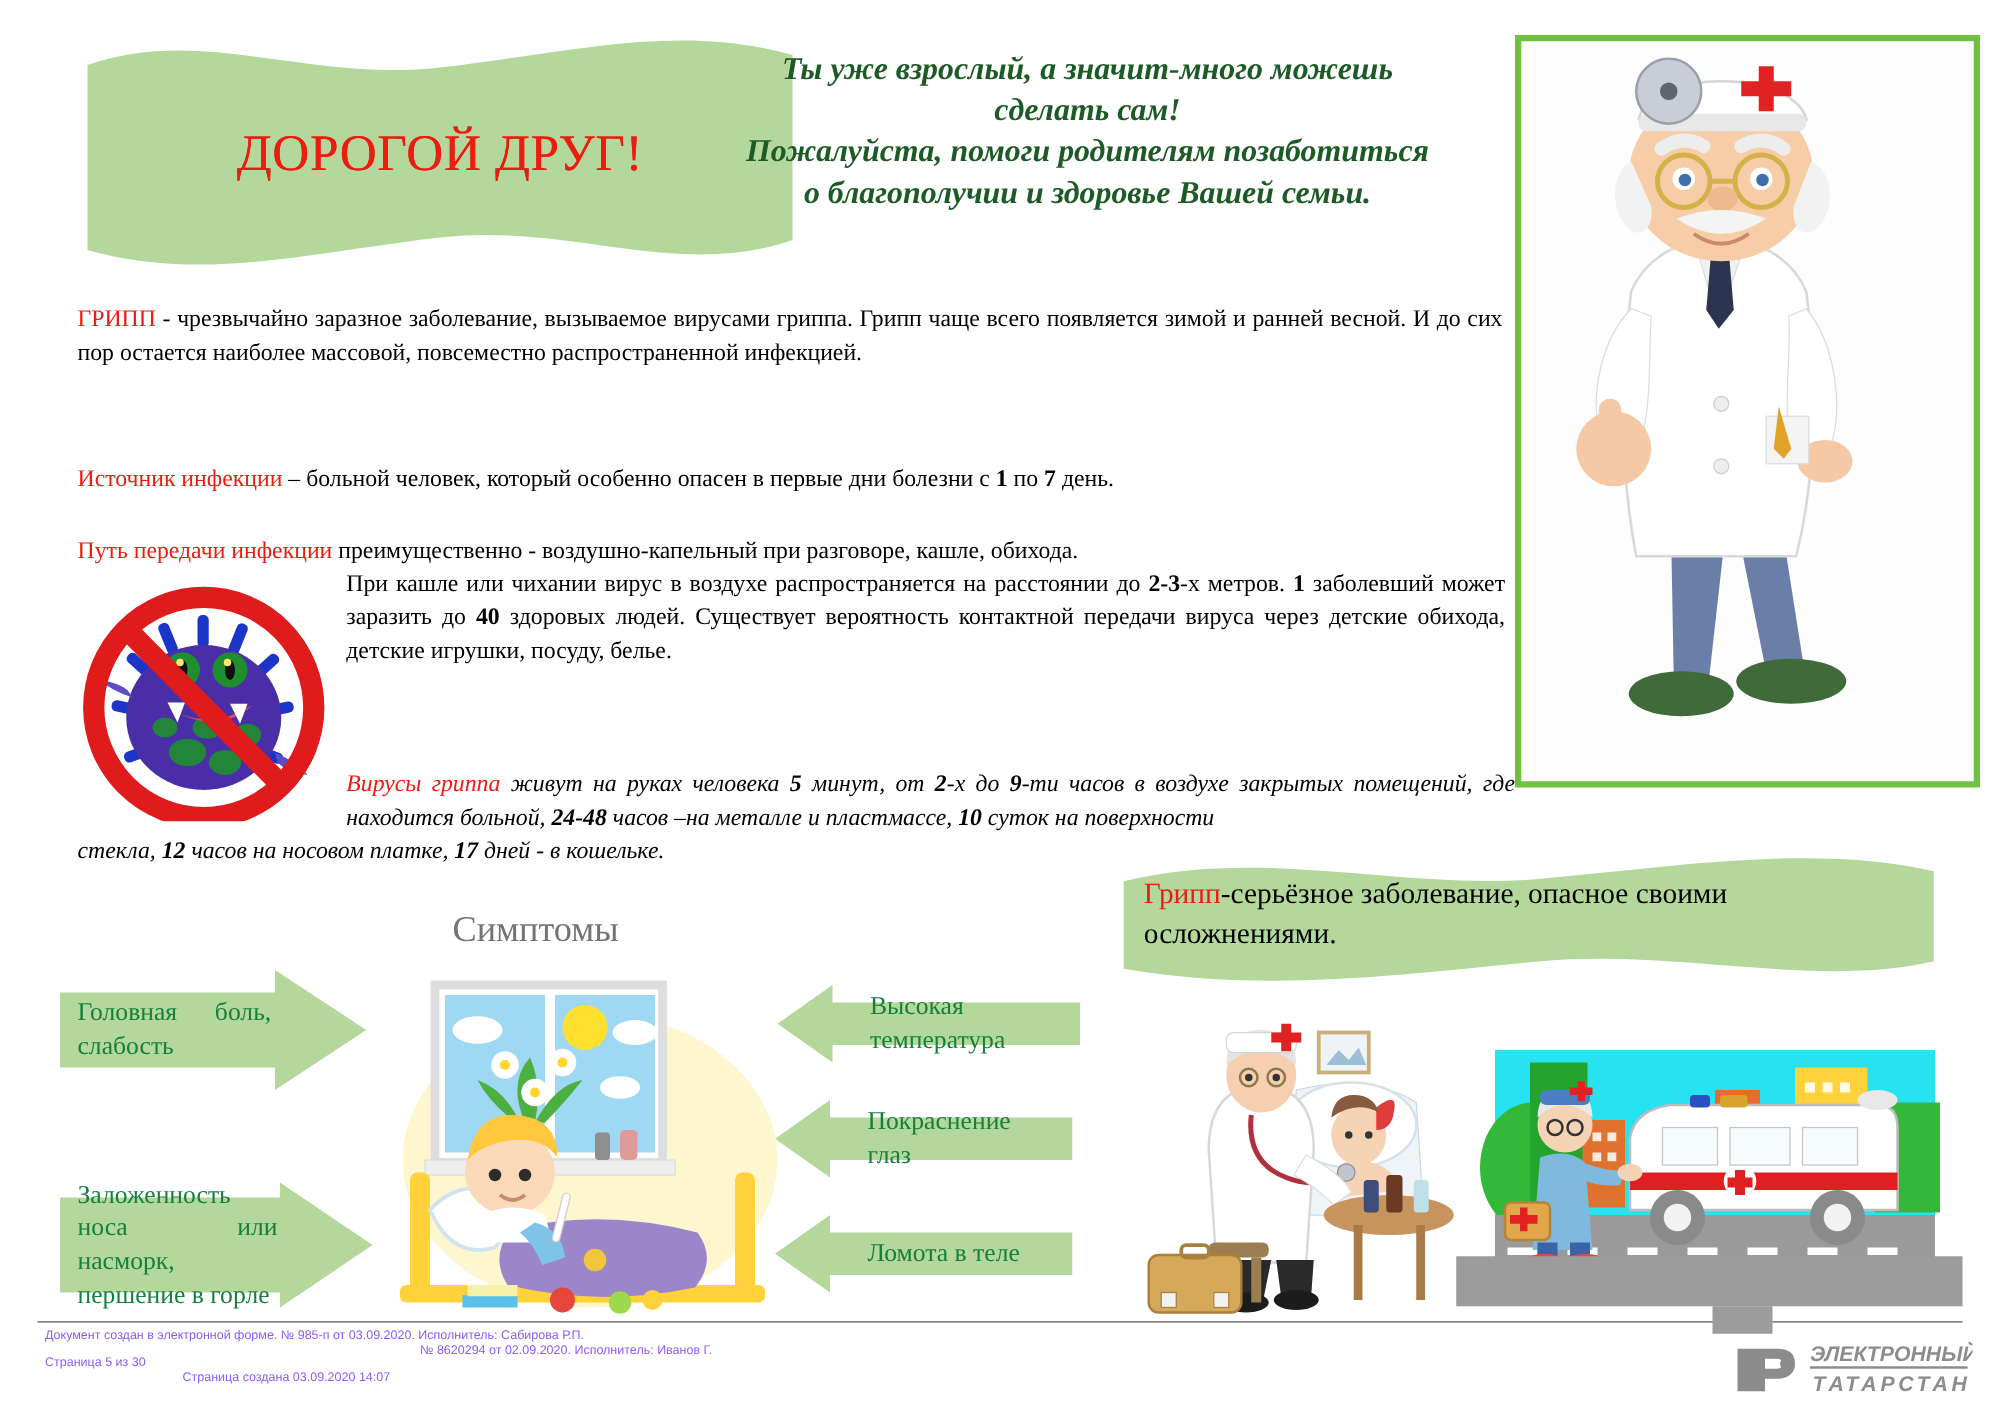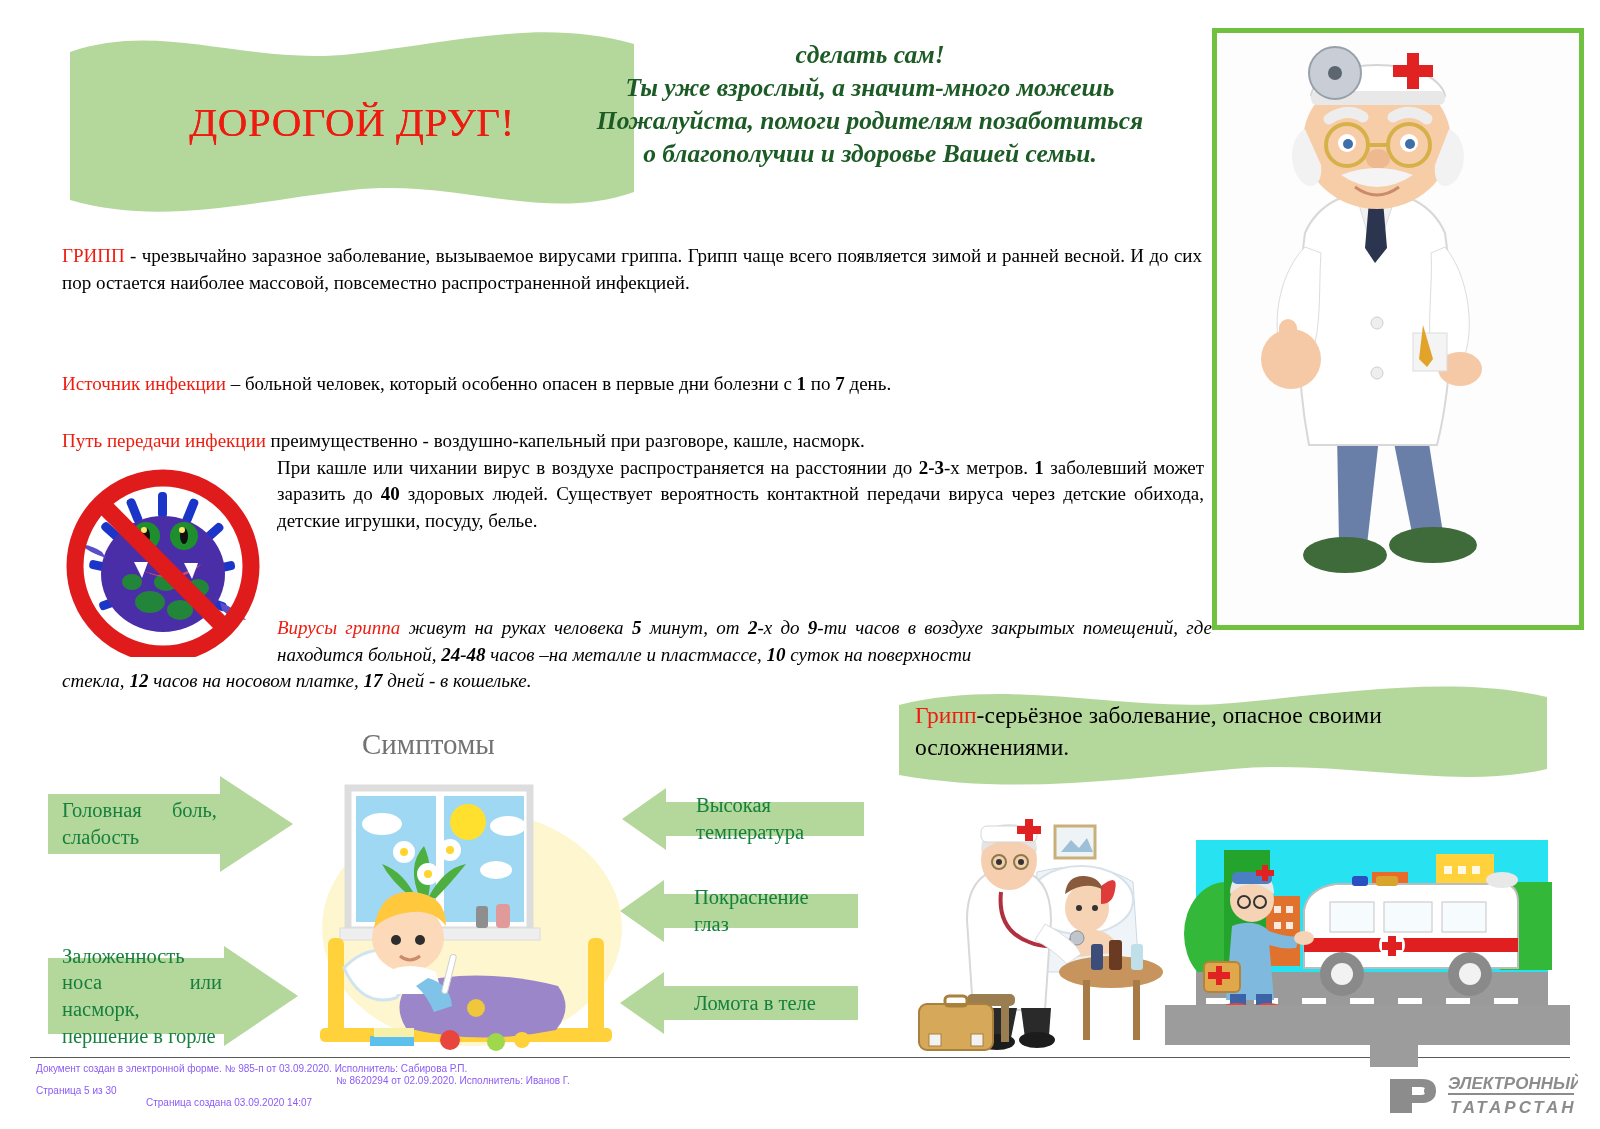--- a/index.html
+++ b/index.html
@@ -123,22 +123,22 @@
     <svg viewBox="0 0 580 200" preserveAspectRatio="none" aria-hidden="true">
       <path d="M8,30 C100,-2 185,44 290,32 C395,20 480,-4 572,22
                L572,170 C480,202 395,156 290,168 C185,180 100,204 8,178 Z" fill="#b4d79b"></path>
     </svg>
   </div>
   <div class="ribbon-title" style="left:62px;top:22px;">
     <span>ДОРОГОЙ ДРУГ!</span>
   </div>
 
   <div class="slogan">
+    <div>Ты уже взрослый, а значит-много можешь</div>
     <div>сделать сам!</div>
-    <div>Ты уже взрослый, а значит-много можешь</div>
     <div>Пожалуйста, помоги родителям позаботиться</div>
     <div>о благополучии и здоровье Вашей семьи.</div>
   </div>
 
   <div class="doctor-frame">
     <svg viewBox="0 0 362 592" aria-hidden="true">
 
       <path d="M120,400 L122,510 L150,512 L162,405 Z" fill="#6a7fa8"></path>
       <path d="M175,400 L196,505 L226,500 L210,398 Z" fill="#6a7fa8"></path>
 
@@ -200,21 +200,21 @@
 
   <div class="body-text p1">
     <span class="red">ГРИПП</span><span> - чрезвычайно заразное заболевание, вызываемое вирусами гриппа. Грипп чаще всего появляется зимой и ранней весной. И до сих пор остается наиболее массовой, повсеместно распространенной инфекцией.</span>
   </div>
 
   <div class="body-text p2">
     <span class="red">Источник инфекции</span><span> – больной человек, который особенно опасен в первые дни болезни с </span><span class="b">1</span><span> по </span><span class="b">7</span><span> день.</span>
   </div>
 
   <div class="body-text p3">
-    <span class="red">Путь передачи инфекции</span><span> преимущественно - воздушно-капельный при разговоре, кашле, насморк.</span>
+    <span class="red">Путь передачи инфекции</span><span> преимущественно - воздушно-капельный при разговоре, кашле, обихода.</span>
     <span class="indent-block"><span>При кашле или чихании вирус в воздухе распространяется на расстоянии до </span><span class="b">2-3</span><span>-х метров. </span><span class="b">1</span><span> заболевший может заразить до </span><span class="b">40</span><span> здоровых людей. Существует вероятность контактной передачи вируса через детские обихода, детские игрушки, посуду, белье.</span></span>
   </div>
 
   <div class="virus-icon">
     <svg viewBox="0 0 210 195" aria-hidden="true">
 
       <g fill="#1b35c9">
         <rect x="100" y="30" width="9" height="26" rx="4"></rect>
         <rect x="72" y="36" width="9" height="26" rx="4" transform="rotate(-22 76 49)"></rect>
         <rect x="128" y="36" width="9" height="26" rx="4" transform="rotate(22 132 49)"></rect>

